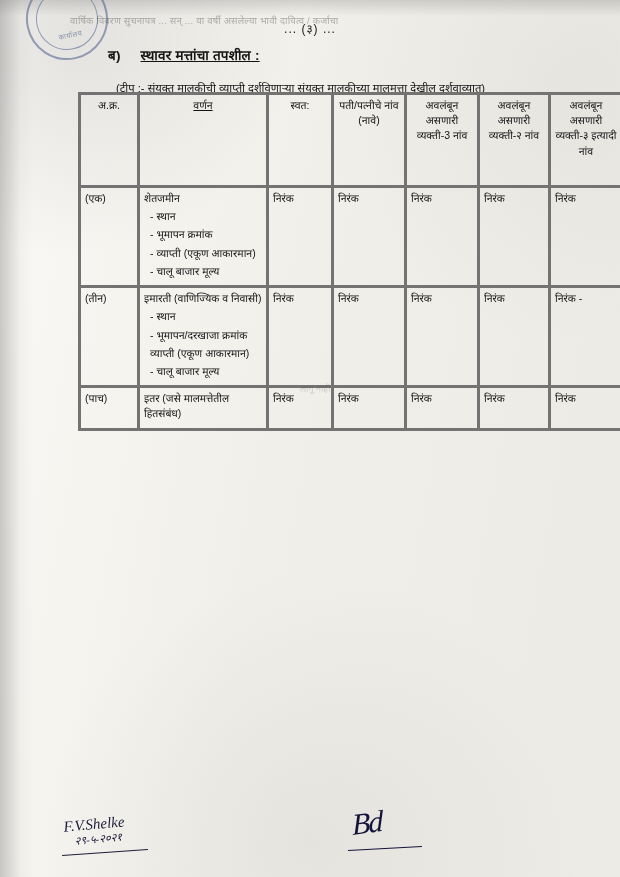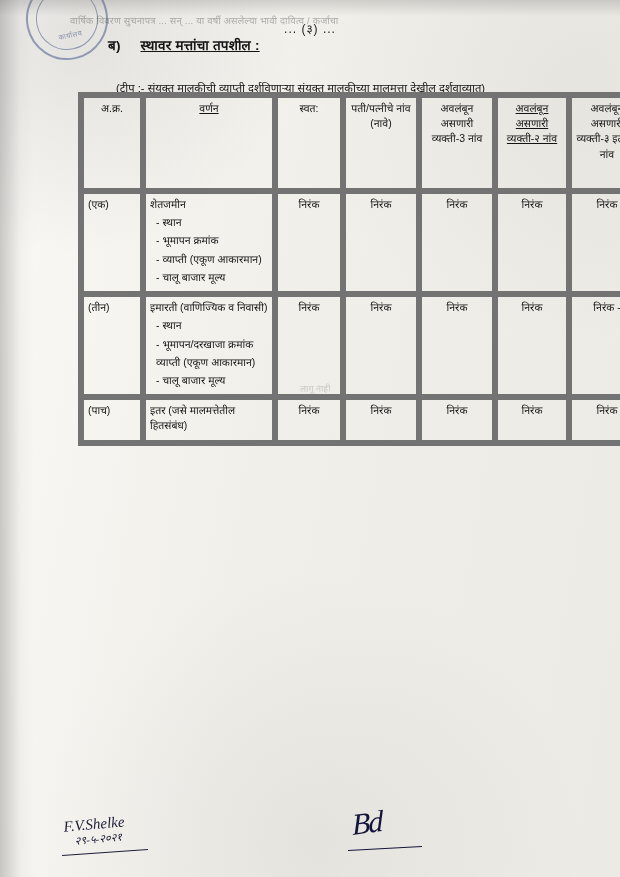--- a/index.html
+++ b/index.html
@@ -100,21 +100,21 @@
     top: 20px;
     text-align: center;
     font-size: 12px;
     color: #1b1b1b;
     letter-spacing: 1px;
   }
 
   .section-heading {
     position: absolute;
     left: 108px;
-    top: 36px;
+    top: 46px;
     font-size: 13.5px;
     font-weight: bold;
     letter-spacing: 0.2px;
   }
   .section-heading .label {
     margin-right: 16px;
   }
   .section-heading .title {
     text-decoration: underline;
   }
@@ -134,60 +134,59 @@
     left: 78px;
     top: 92px;
     width: 466px;
   }
   table.sheet {
     border-collapse: collapse;
     width: 466px;
     table-layout: fixed;
   }
   table.sheet th, table.sheet td {
-    border: 6px solid #737373;
+    border: 3px solid #737373;
     vertical-align: top;
     padding: 3px 4px;
     font-size: 10.5px;
     line-height: 1.45;
   }
   thead th {
     text-align: center;
     font-weight: normal;
     height: 84px;
     vertical-align: middle;
     font-size: 10.5px;
   }
   th.c-sr   { width: 48px; }
   th.c-desc { width: 118px; text-decoration: underline; }
   th.c-self { width: 54px; }
   th.c-spouse { width: 62px; }
   th.c-dep1 { width: 62px; }
-  th.c-dep2 { width: 60px; text-decoration: underline; }
+  th.c-dep2 { width: 60px; }
   th.c-dep3 { width: 62px; }
 
   td.sr {
     vertical-align: top;
     padding-top: 8px;
     font-size: 10.5px;
   }
   td.desc {
     text-align: left;
     padding-top: 8px;
     padding-left: 6px;
   }
   td.desc .main {
     margin-bottom: 3px;
   }
   td.desc .sub {
     padding-left: 6px;
     margin-bottom: 3px;
   }
   td.val {
-    text-align: center;
     vertical-align: middle;
     font-size: 11px;
   }
   tr.r-shet td.val,
   tr.r-bigar td.val,
   tr.r-imarat td.val,
   tr.r-ghar td.val,
   tr.r-itar td.val {
     font-weight: normal;
   }

